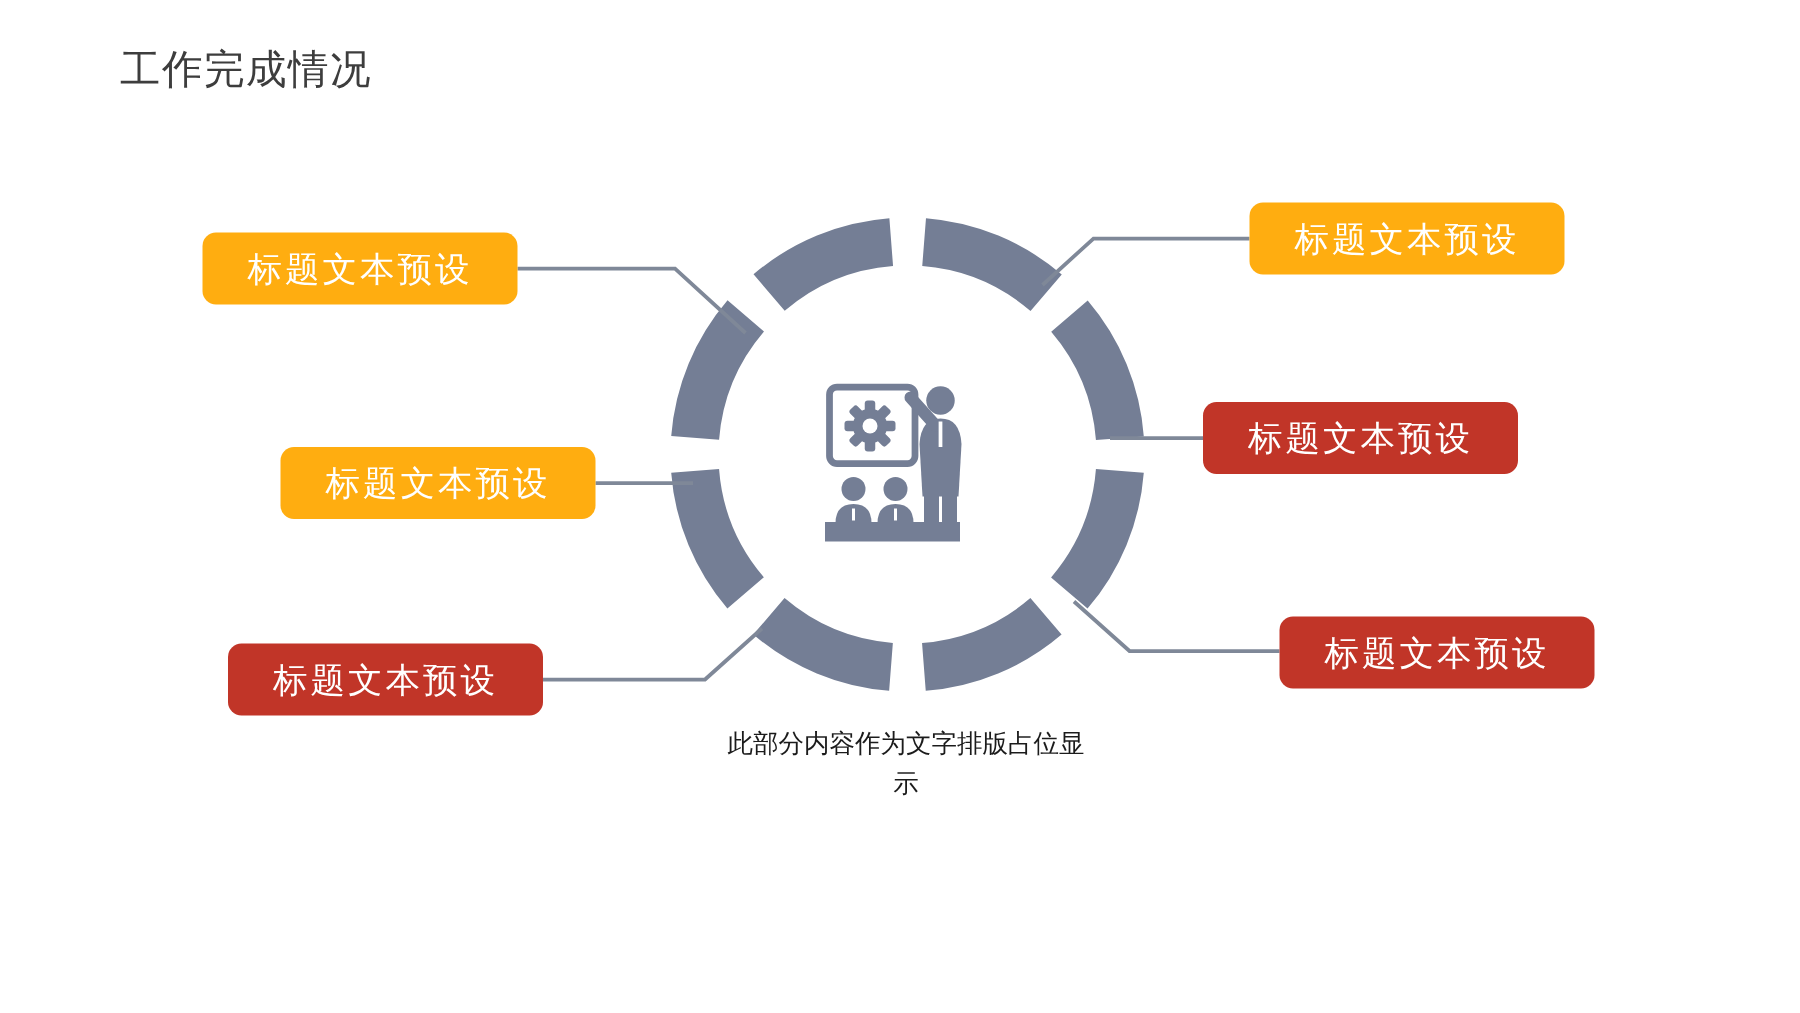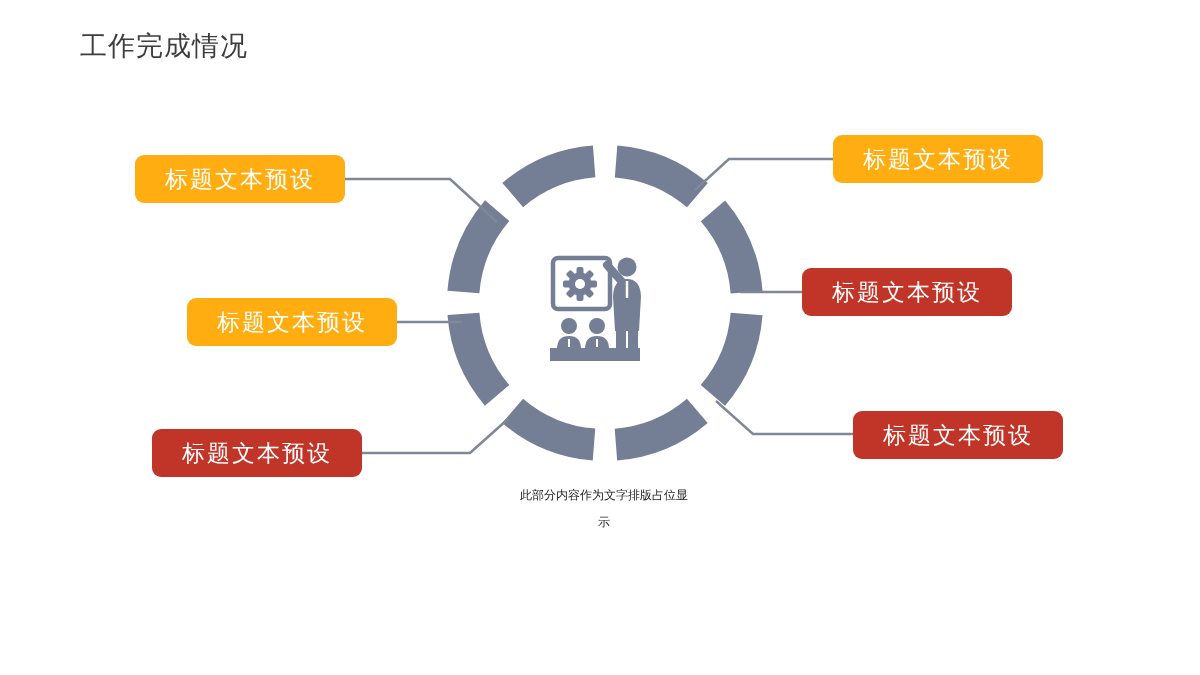--- a/index.html
+++ b/index.html
@@ -41,21 +41,21 @@
   .b3{left:152px;top:429px;}
   .b4{left:833px;top:135px;}
   .b5{left:802px;top:268px;}
   .b6{left:853px;top:411px;}
   .caption{
     position:absolute;
     left:402px;top:482px;
     width:404px;
     text-align:center;
     color:#1b1b1b;
-    font-size:12px;
+    font-size:17px;
     line-height:27px;
   }
 </style>
 </head>
 <body>
 
 <div class="slide">
 
   <h1 class="slide-title">工作完成情况</h1>
 

